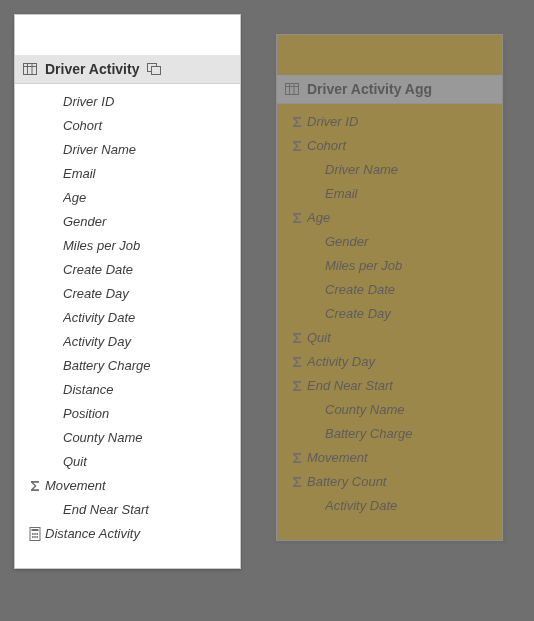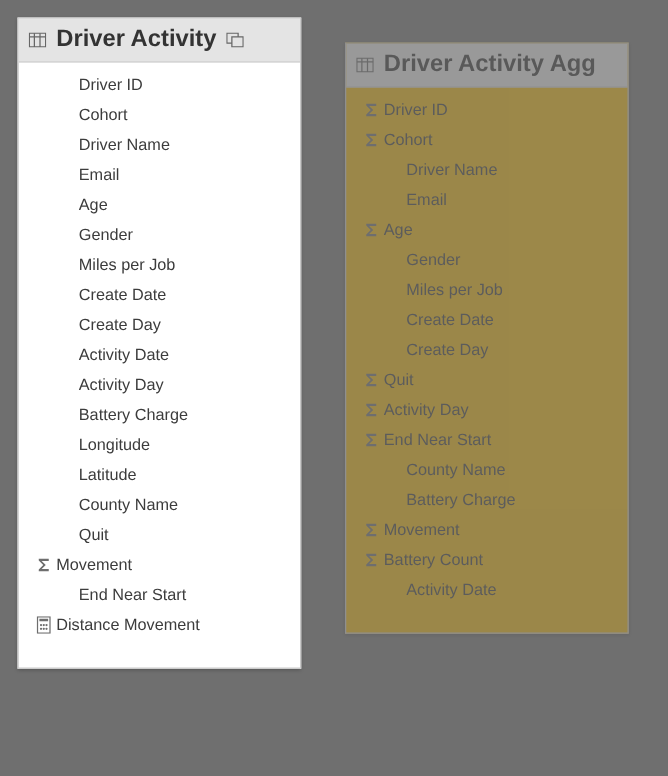--- a/index.html
+++ b/index.html
@@ -34,33 +34,35 @@
   }
   .panel-header {
     background: #e4e4e4;
     border-bottom: 1px solid #d0d0d0;
     padding: 6px 8px 6px 8px;
     display: flex;
     align-items: center;
     gap: 8px;
     color: #333;
     font-weight: 600;
-    font-size: 19px;
+    font-size: 14px;
+    margin-top: 40px;
   }
   .panel-body {
     padding: 6px 0 22px 0;
     min-height: 40px;
   }
   .row {
     display: flex;
     align-items: center;
     padding: 3px 10px 3px 10px;
     line-height: 18px;
     color: #3c3c3c;
     gap: 0;
+    font-style: italic;
   }
   .row.indented .left-icon {
     margin-left: 18px;
   }
   .left-icon {
     width: 20px;
     display: inline-flex;
     justify-content: center;
     color: #6e6e6e;
     flex: 0 0 20px;
@@ -140,25 +142,25 @@
       <div class="row indented">
         <span class="left-icon"></span>
         <span class="field-label">Activity Day</span>
       </div>
       <div class="row indented">
         <span class="left-icon"></span>
         <span class="field-label">Battery Charge</span>
       </div>
       <div class="row indented">
         <span class="left-icon"></span>
-        <span class="field-label">Longitude</span>
-      </div>
-      <div class="row indented">
-        <span class="left-icon"></span>
-        <span class="field-label">Latitude</span>
+        <span class="field-label">Distance</span>
+      </div>
+      <div class="row indented">
+        <span class="left-icon"></span>
+        <span class="field-label">Position</span>
       </div>
       <div class="row indented">
         <span class="left-icon"></span>
         <span class="field-label">County Name</span>
       </div>
       <div class="row indented">
         <span class="left-icon"></span>
         <span class="field-label">Quit</span>
       </div>
       <div class="row">
@@ -179,21 +181,21 @@
             <rect x="1" y="0.5" width="10" height="13" fill="none" stroke="#6e6e6e"></rect>
             <rect x="2.5" y="2" width="7" height="2" fill="#6e6e6e"></rect>
             <circle cx="3.8" cy="7" r="0.9" fill="#6e6e6e"></circle>
             <circle cx="6" cy="7" r="0.9" fill="#6e6e6e"></circle>
             <circle cx="8.2" cy="7" r="0.9" fill="#6e6e6e"></circle>
             <circle cx="3.8" cy="10" r="0.9" fill="#6e6e6e"></circle>
             <circle cx="6" cy="10" r="0.9" fill="#6e6e6e"></circle>
             <circle cx="8.2" cy="10" r="0.9" fill="#6e6e6e"></circle>
           </svg>
         </span>
-        <span class="field-label">Distance Movement</span>
+        <span class="field-label">Distance Activity</span>
       </div>
     </div>
   </div>
 <div class="panel ghost">
     <div class="panel-header">
       <span class="tbl-icon">
         <svg width="14" height="12" viewBox="0 0 14 12">
           <rect x="0.5" y="0.5" width="13" height="11" fill="none" stroke="#666" stroke-width="1"></rect>
           <line x1="0.5" y1="3.5" x2="13.5" y2="3.5" stroke="#666"></line>
           <line x1="4.5" y1="0.5" x2="4.5" y2="11.5" stroke="#666"></line>

